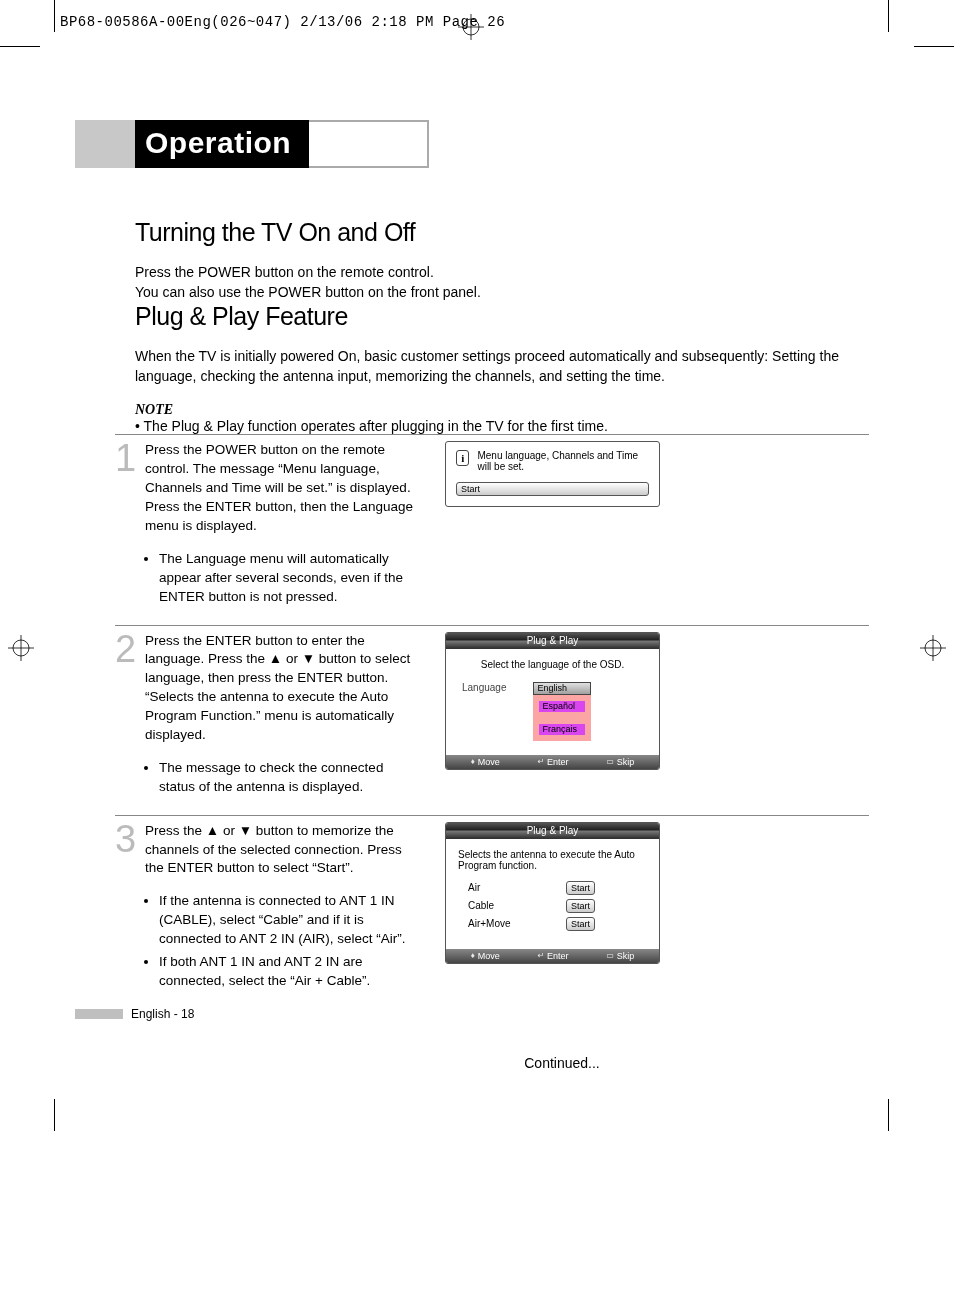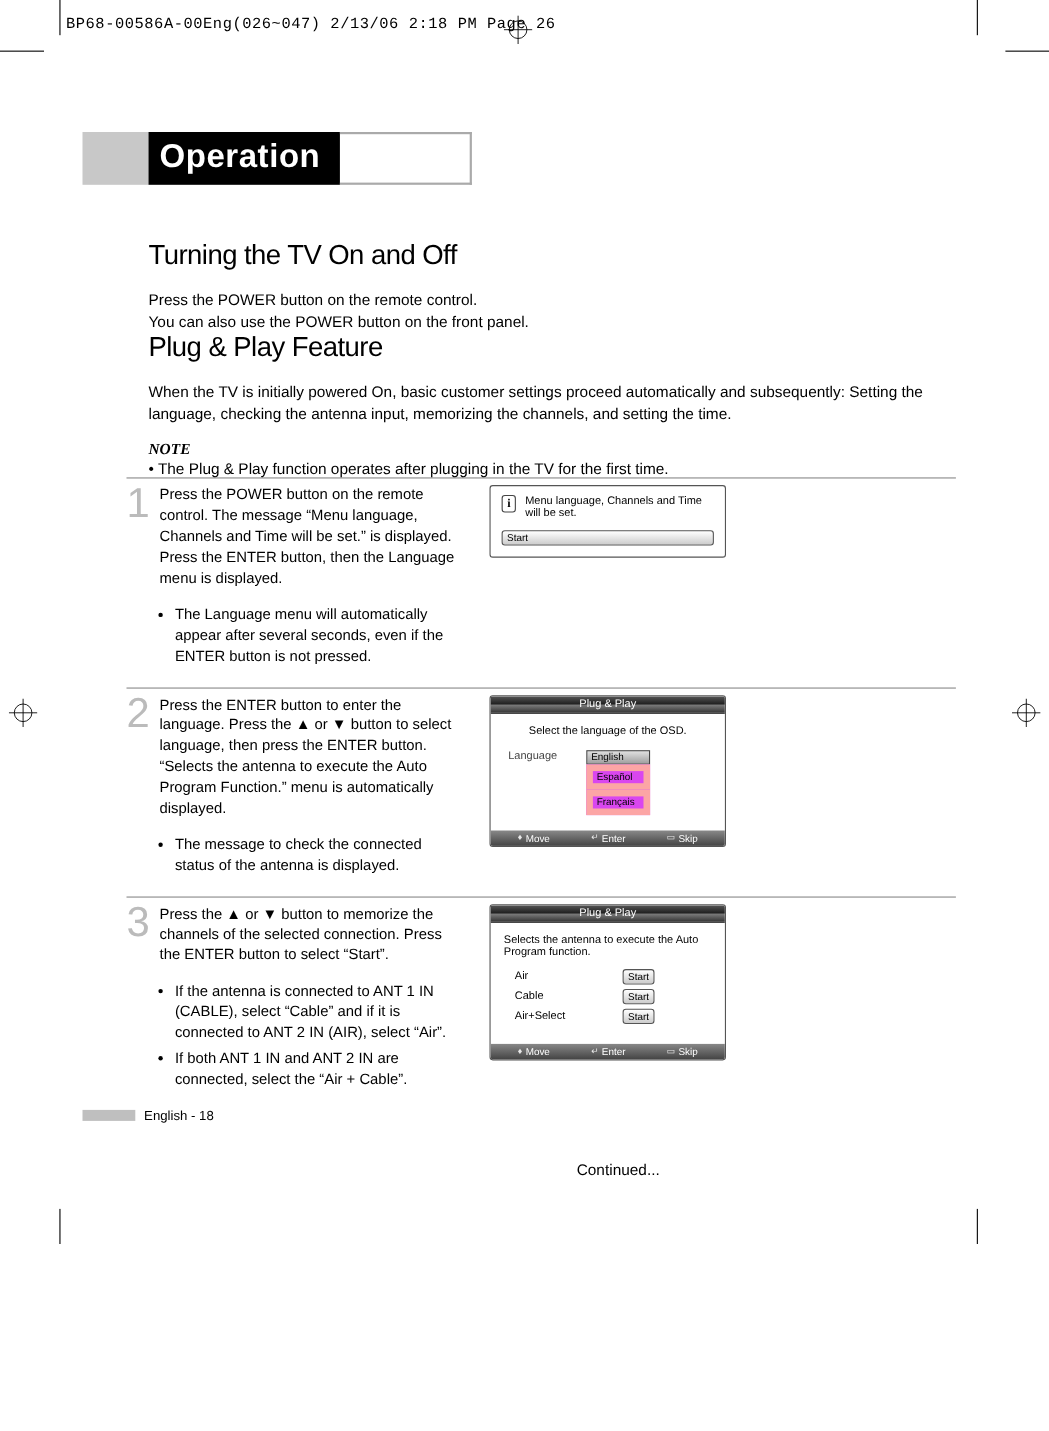--- a/index.html
+++ b/index.html
@@ -289,21 +289,21 @@
             <div style="font-size:10px;margin-bottom:10px">Selects the antenna to execute the Auto Program function.</div>
             <div class="ant-row">
               <div class="label">Air</div>
               <div class="start-btn" style="margin:0">Start</div>
             </div>
             <div class="ant-row">
               <div class="label">Cable</div>
               <div class="start-btn" style="margin:0">Start</div>
             </div>
             <div class="ant-row">
-              <div class="label">Air+Select</div>
+              <div class="label">Air+Move</div>
               <div class="start-btn" style="margin:0">Start</div>
             </div>
           </div>
           <div class="osd-footer">
             <span>
                 <span class="kbd-sym">♦</span>
                 <span>Move</span>
               </span>
             <span>
                 <span class="kbd-sym">↵</span>

